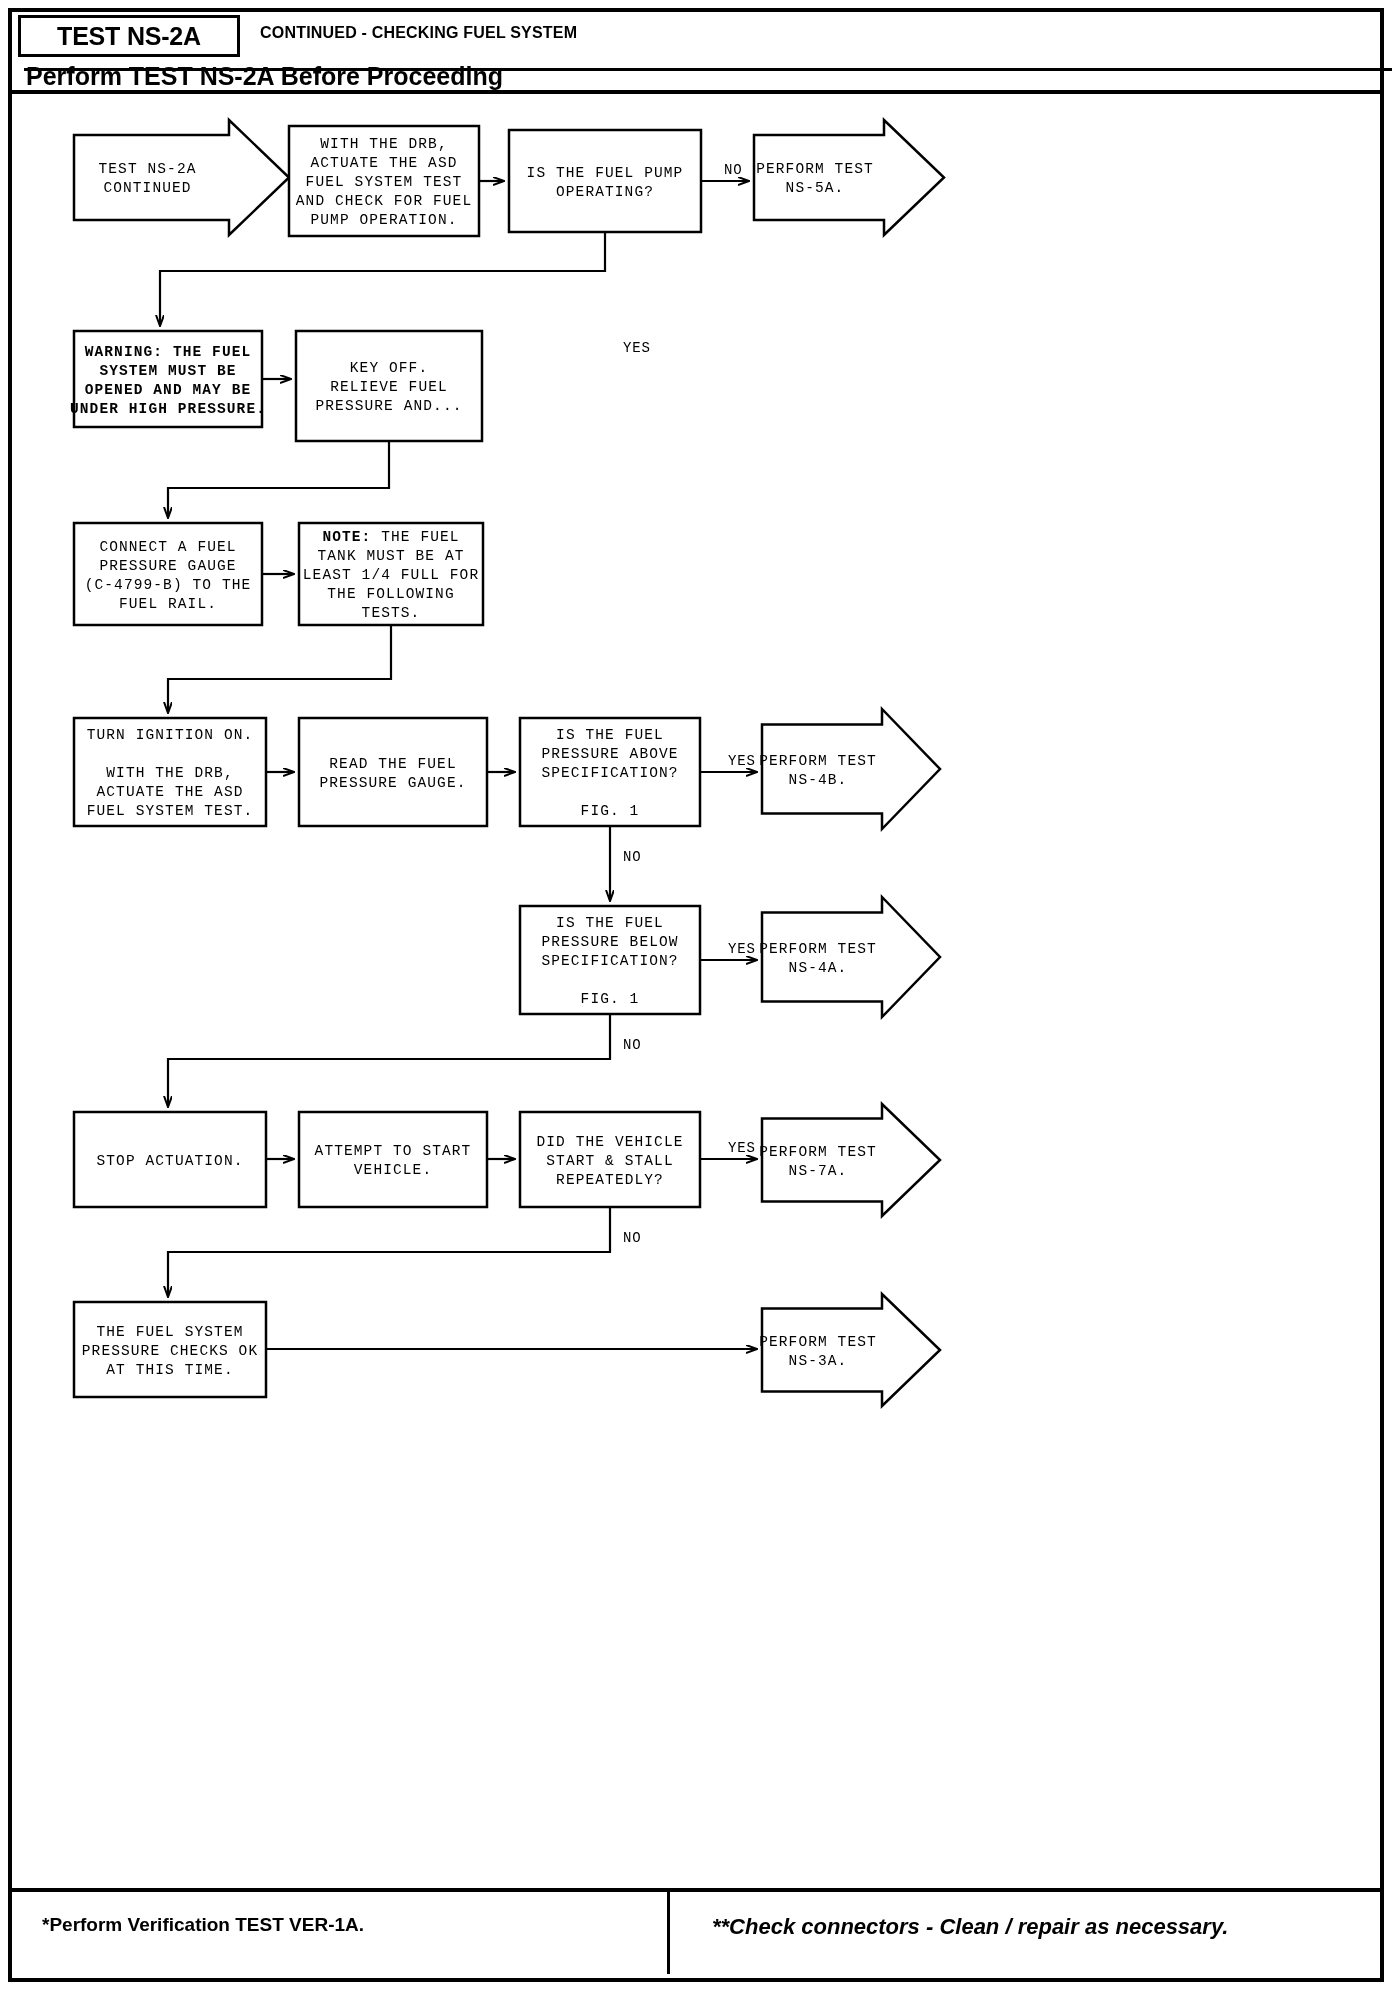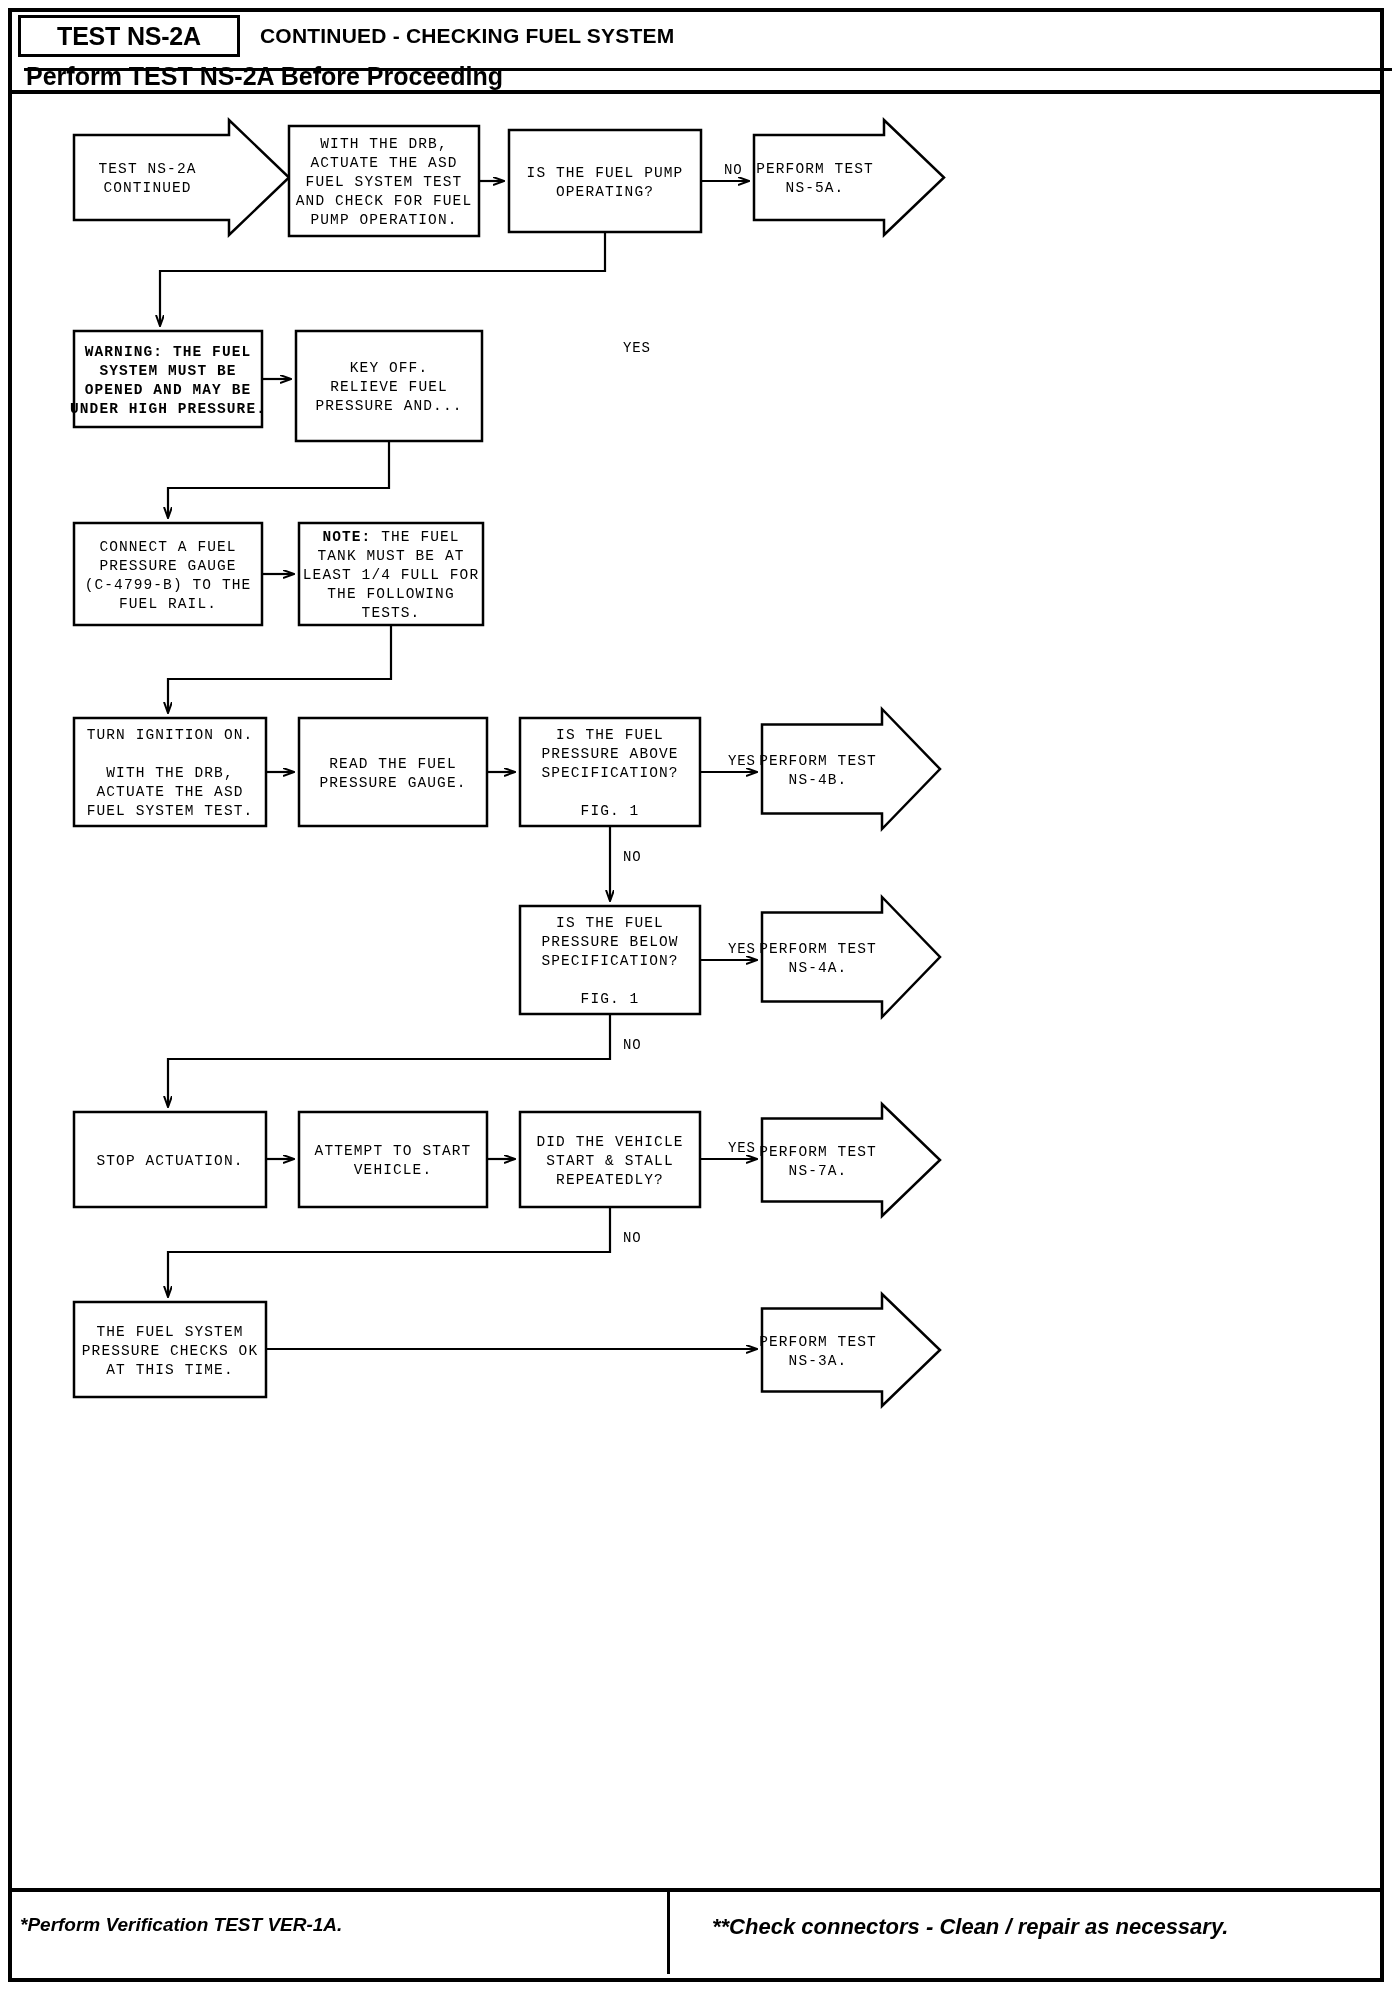--- a/index.html
+++ b/index.html
@@ -8,27 +8,27 @@
 
   
   .outer-frame{position:absolute;left:8px;top:8px;width:1376px;height:1974px;border:4px solid #000;box-sizing:border-box;}
 
   
   .header{position:absolute;left:12px;top:12px;width:1368px;height:82px;box-sizing:border-box;border-bottom:4px solid #000;}
   .hdr-row1{position:relative;height:44px;}
   .test-id-box{position:absolute;left:6px;top:3px;width:222px;height:42px;border:3px solid #000;box-sizing:border-box;
     display:flex;align-items:center;justify-content:center;}
   .test-id-box span{font-size:25px;font-weight:bold;letter-spacing:-0.2px;}
-  .hdr-title{position:absolute;left:248px;top:12px;font-size:21px;font-weight:bold;letter-spacing:0.2px;}
+  .hdr-title{position:absolute;left:248px;top:12px;font-size:16px;font-weight:bold;letter-spacing:0.2px;}
   .hdr-sub{position:absolute;left:14px;top:50px;font-size:25px;font-weight:bold;}
   .hdr-divider{position:absolute;left:12px;top:56px;width:1368px;height:3px;background:#000;}
 
   
   .footer{position:absolute;left:12px;top:1888px;width:1368px;height:82px;box-sizing:border-box;border-top:4px solid #000;}
-  .foot-left{position:absolute;left:8px;top:22px;font-size:19px;font-weight:bold;font-style:italic;}
+  .foot-left{position:absolute;left:30px;top:22px;font-size:19px;font-weight:bold;}
   .foot-right{position:absolute;left:700px;top:22px;font-size:22px;font-weight:bold;font-style:italic;}
   .foot-sep{position:absolute;left:655px;top:0px;width:3px;height:82px;background:#000;}
 
   
   #chart{position:absolute;left:12px;top:96px;width:1368px;height:1790px;}
   svg{display:block;}
   .bx{fill:#fff;stroke:#000;stroke-width:2.5;}
   .ln{stroke:#000;stroke-width:2.2;fill:none;}
   .txt{font-family:"Liberation Mono","DejaVu Sans Mono",monospace;font-size:14.5px;fill:#000;letter-spacing:1.1px;}
   .txtb{font-family:"Liberation Mono","DejaVu Sans Mono",monospace;font-size:14.5px;fill:#000;letter-spacing:1.1px;font-weight:bold;}

